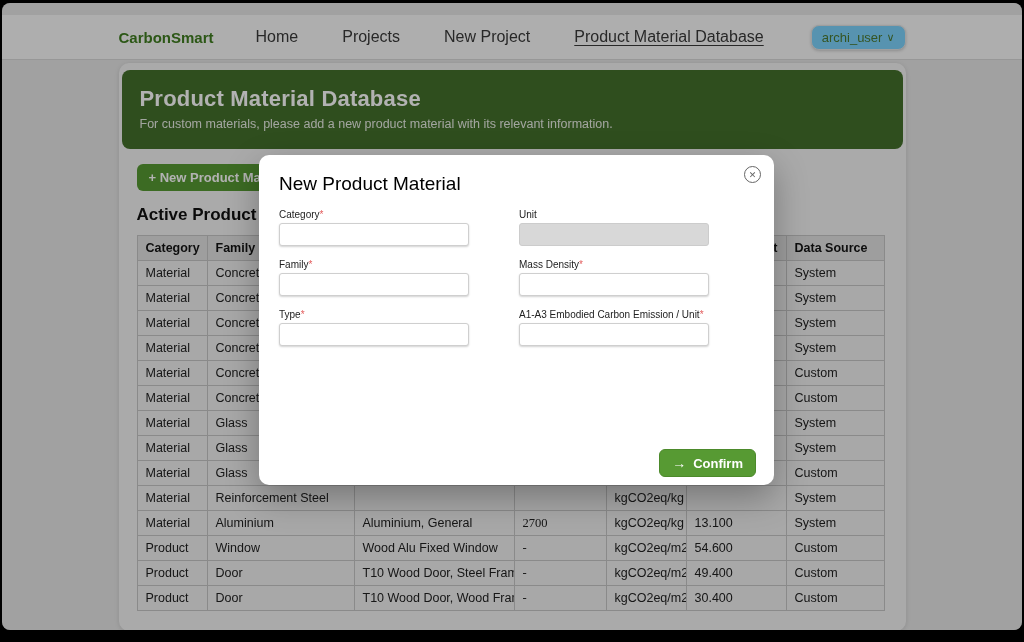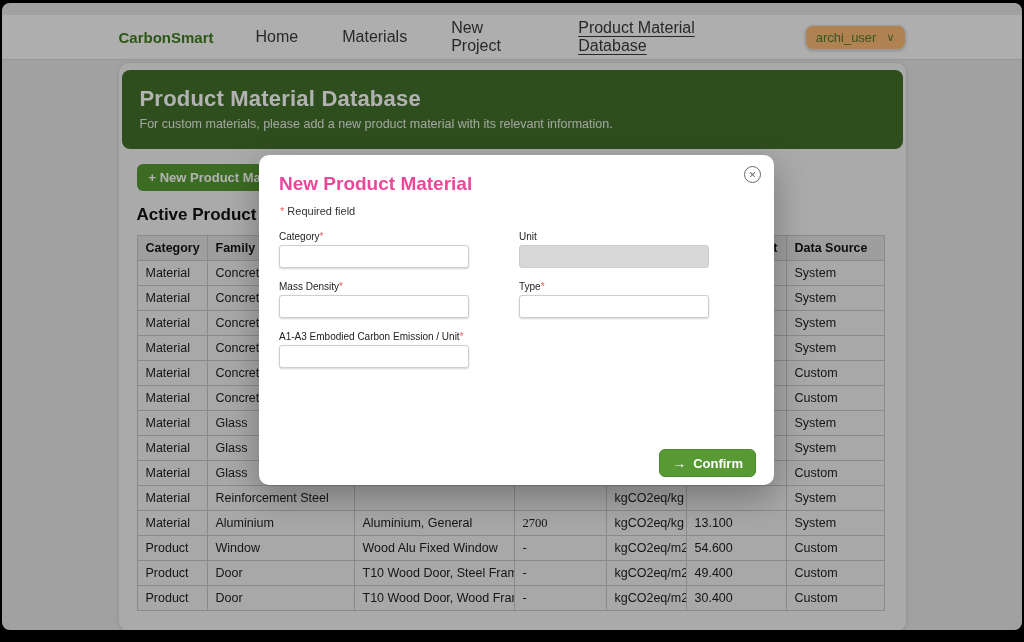--- a/index.html
+++ b/index.html
@@ -7,23 +7,23 @@
   body { background:#000; font-family:"Liberation Sans", sans-serif; position:relative; }
   .screen { position:absolute; left:2px; top:3px; right:2px; bottom:12px;
             border-radius:8px; background:#e7e7e7; overflow:hidden; }
 
   
   .nav { height:45px; background:#f9f9f9; border-bottom:1px solid #d8d8d8; position:relative; }
   .nav-inner { width:787px; margin:12px auto; height:100%; display:flex; align-items:center; }
   .brand { color:#3f7d20; font-weight:bold; font-size:15px; margin-right:42px; cursor:pointer; }
   .nav-link { color:#3a3a3a; font-size:16px; margin-right:44px; text-decoration:none; cursor:pointer; }
   .nav-link.active { text-decoration:underline; text-underline-offset:3px; }
-  .user-btn { margin-left:auto; background:#fdba74; border:1px solid #e2e2e2; border-radius:8px;
+  .user-btn { margin-left:auto; background:#7dd3fc; border:1px solid #e2e2e2; border-radius:8px;
               box-shadow:0 1px 3px rgba(0,0,0,0.18); padding:4px 10px; font-size:13px;
-              color:#4c7a33; display:flex; align-items:center; gap:10px; cursor:pointer; }
+              color:#4c7a33; display:flex; align-items:center; gap:4px; cursor:pointer; }
   .chev { font-size:11px; color:#4c7a33; }
 
   
   .card { width:787px; margin:3px auto 0; background:#f4f4f4; border-radius:10px;
           box-shadow:0 1px 5px rgba(0,0,0,0.12); padding:7px 0 20px; min-height:564px; }
   .banner { margin:0 3px; background:#44702b; border-radius:8px; padding:16px 18px 18px; }
   .banner h1 { color:#fff; font-size:22px; font-weight:bold; letter-spacing:0.2px; }
   .banner p { color:#e9ede5; font-size:12.5px; margin-top:5px; }
   .card-body { padding:0 18px; }
   .new-btn { margin-top:15px; background:#579a33; color:#fff; border:none; border-radius:6px;
@@ -38,21 +38,21 @@
   th { background:#e2e2e2; font-weight:bold; color:#141414; }
   .c0{width:70px;} .c1{width:147px;} .c2{width:160px;} .c3{width:92px;font-family:Liberation Serif, serif;}
   .c4{width:80px;} .c5{width:100px;} .c6{width:98px;margin-left:42px;}
   .th-emission { overflow:hidden; }
   .th-emission .clip { float:right; white-space:nowrap; }
 
   
   .overlay { position:absolute; inset:0; background:rgba(0,0,0,0.30); }
   .modal { position:absolute; left:257px; top:152px; width:515px; height:330px;
            background:#fff; border-radius:10px; box-shadow:0 12px 34px rgba(0,0,0,0.30); }
-  .modal-title { font-size:19px; font-weight:bold; color:#ec4899; margin:18px 0 0 20px; }
+  .modal-title { font-size:19px; font-weight:normal; color:#000000; margin:18px 0 0 20px; }
   .req-note { font-size:11px; color:#333; margin:10px 0 0 21px; }
   .req { color:#e35d5d; }
   .close-btn { position:absolute; top:11px; right:13px; width:17px; height:17px;
                border:1.5px solid #666; border-radius:50%; color:#666; font-size:9px;
                display:flex; align-items:center; justify-content:center; cursor:pointer; background:#fff; }
   .fields { display:grid; grid-template-columns:190px 190px; column-gap:50px; row-gap:13px;
             margin:14px 0 0 20px; }
   .flabel { font-size:10px; color:#222; margin-bottom:3px; white-space:nowrap; }
   .fld input { width:190px; height:23px; border:1px solid #cfcfcf; border-radius:3px;
                box-shadow:0 1px 2px rgba(0,0,0,0.18); background:#fff; font-family:inherit;
@@ -65,21 +65,21 @@
 </style>
 </head>
 <body>
 
 <div class="screen">
 
   <div class="nav">
     <div class="nav-inner">
       <span class="brand">CarbonSmart</span>
       <a class="nav-link">Home</a>
-      <a class="nav-link">Materials</a>
+      <a class="nav-link">Projects</a>
       <a class="nav-link">New Project</a>
       <a class="nav-link active">Product Material Database</a>
       <div class="user-btn">
         <span>archi_user</span>
         <span class="chev">∨</span>
       </div>
     </div>
   </div>
 
   <div class="card">
@@ -234,30 +234,33 @@
             </tr>
           </tbody>
       </table>
     </div>
   </div>
 
   <div class="overlay"></div>
   <div class="modal">
     <div class="close-btn">✕</div>
     <div class="modal-title">New Product Material</div>
-    <div class="req-note"><span class="req">*</span> <span>Required field</span></div>
 
     <div class="fields">
       <div class="fld">
         <div class="flabel"><span>Category</span><span class="req">*</span></div>
         <input value="" style="">
       </div>
       <div class="fld">
         <div class="flabel"><span>Unit</span></div>
         <input class="disabled" disabled="" value="" style="">
+      </div>
+      <div class="fld">
+        <div class="flabel"><span>Family</span><span class="req">*</span></div>
+        <input value="" style="">
       </div>
       <div class="fld">
         <div class="flabel"><span>Mass Density</span><span class="req">*</span></div>
         <input value="" style="">
       </div>
       <div class="fld">
         <div class="flabel"><span>Type</span><span class="req">*</span></div>
         <input value="" style="">
       </div>
       <div class="fld">

